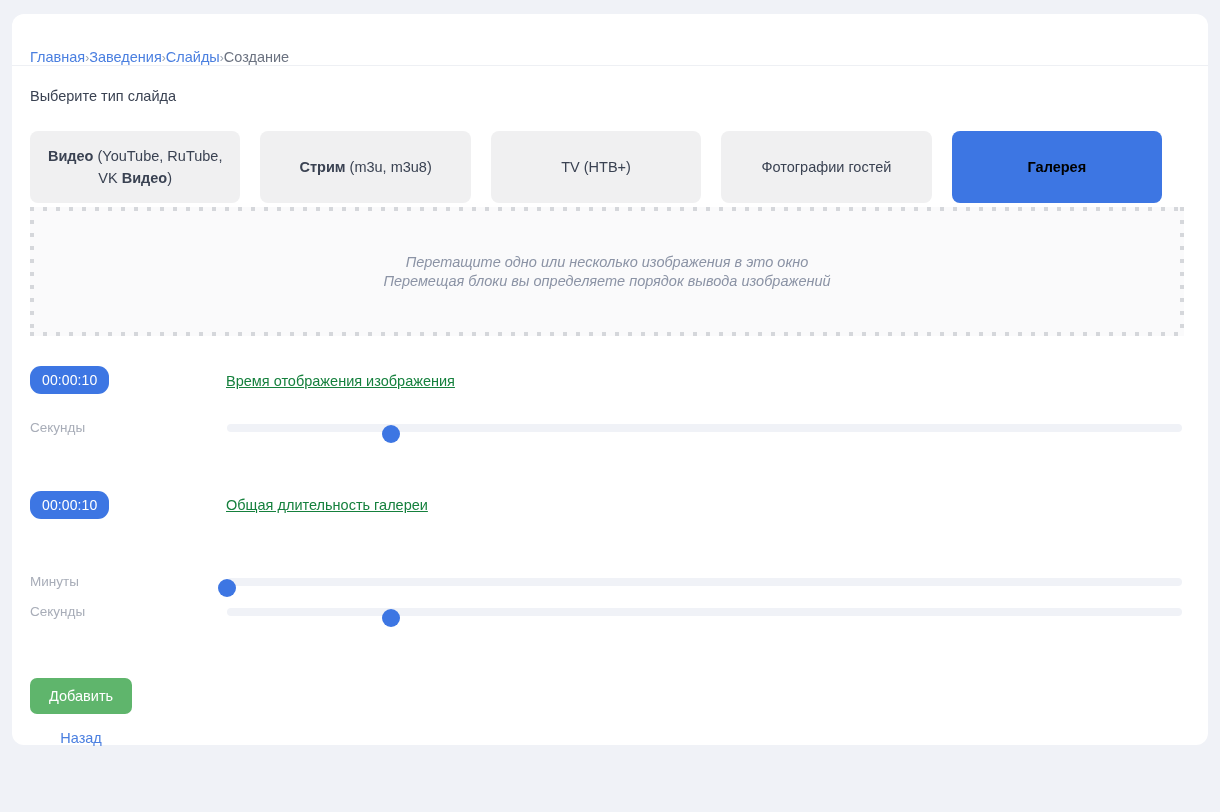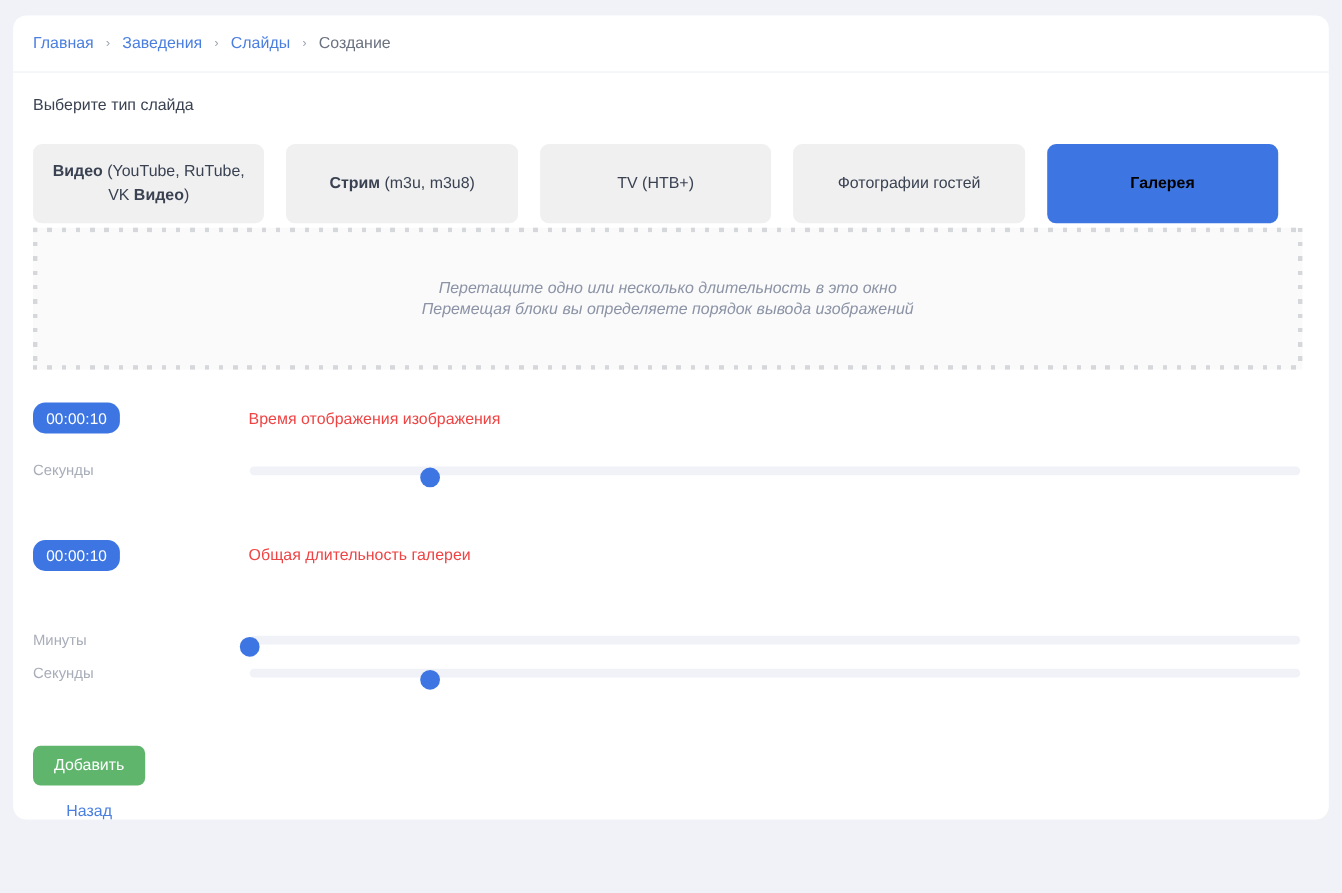--- a/index.html
+++ b/index.html
@@ -29,22 +29,21 @@
     border-radius: 12px;
   }
 
   
   .breadcrumb {
     position: absolute;
     left: 18px;
     top: 0;
     height: 51px;
     display: flex;
-    align-items: center;
-    gap: 11px;
+    align-items: flex-end;
     font-size: 14.5px;
   }
   .crumb-link {
     color: #4a7fe0;
     text-decoration: none;
     white-space: nowrap;
   }
   .crumb-current {
     color: #6b7280;
     white-space: nowrap;
@@ -140,21 +139,22 @@
     background: #3d76e3;
     color: #ffffff;
     font-size: 14px;
     border-radius: 11px;
     padding: 6px 12px;
     letter-spacing: 0.1px;
   }
   .field-title {
     position: absolute;
     font-size: 14.5px;
-    color: #ef4444;
+    color: #15803d;
+    text-decoration: underline;
   }
   .slider-row {
     position: absolute;
     height: 20px;
   }
   .slider-label {
     position: absolute;
     left: 0;
     top: 2px;
     font-size: 13.5px;
@@ -244,21 +244,21 @@
       <button class="tab">
           <span>Фотографии гостей</span>
         </button>
 
       <button class="tab active">
           <span class="b">Галерея</span>
         </button>
     </div>
 
     <div class="dropzone">
-      <div class="dz-line">Перетащите одно или несколько длительность в это окно</div>
+      <div class="dz-line">Перетащите одно или несколько изображения в это окно</div>
       <div class="dz-line">Перемещая блоки вы определяете порядок вывода изображений</div>
     </div>
 
     <div class="badge" style="left:18px; top:352px;">00:00:10</div>
     <div class="field-title" style="left:214px; top:359px;">Время отображения изображения</div>
 
     <div class="slider-row" style="left:18px; top:404px; width:1154px;">
       <span class="slider-label">Секунды</span>
       <div class="slider-track">
         <div class="slider-thumb" style="left:17.2%;"></div>

